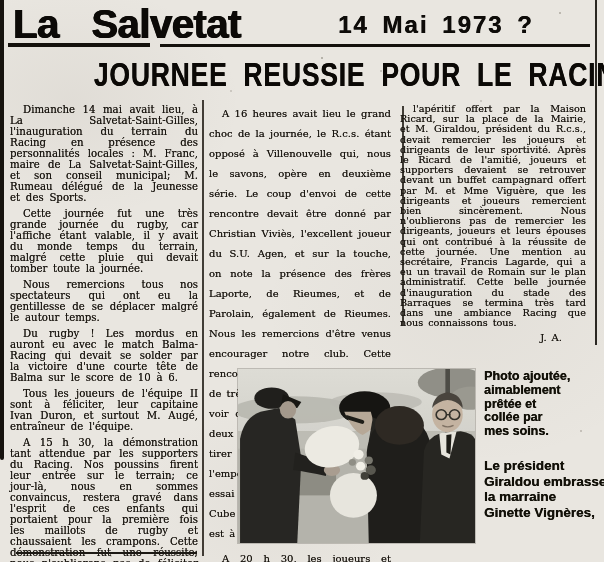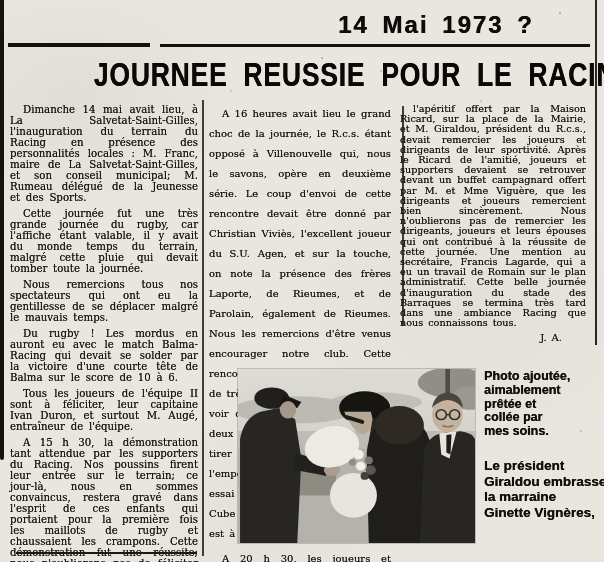--- a/index.html
+++ b/index.html
@@ -76,32 +76,33 @@
   .caption-main{top:458px;width:125px;font-size:13.5px;line-height:15.5px;}
 </style>
 </head>
 <body>
 
 <div class="page">
   <div class="specks"></div>
   <div class="border-left"></div>
   <div class="border-right"></div>
 
+  <div class="masthead-title">La Salvetat</div>
   <div class="masthead-date">14 Mai 1973 ?</div>
   <div class="rule-a"></div>
   <div class="rule-b"></div>
 
   <div class="headline">
     <span>JOURNEE REUSSIE POUR LE RACING</span>
   </div>
 
   <div class="col col1">
     <p>Dimanche 14 mai avait lieu, à La Salvetat-Saint-Gilles, l'inauguration du terrain du Racing en présence des personnalités locales : M. Franc, maire de La Salvetat-Saint-Gilles, et son conseil municipal; M. Rumeau délégué de la Jeunesse et des Sports.</p>
     <p>Cette journée fut une très grande journée du rugby, car l'affiche étant valable, il y avait du monde temps du terrain, malgré cette pluie qui devait tomber toute la journée.</p>
-    <p>Nous remercions tous nos spectateurs qui ont eu la gentillesse de se déplacer malgré le mauvais temps.</p>
+    <p>Nous remercions tous nos spectateurs qui ont eu la gentillesse de se déplacer malgré le autour temps.</p>
     <p>Du rugby ! Les mordus en auront eu avec le match Balma-Racing qui devait se solder par la victoire d'une courte tête de Balma sur le score de 10 à 6.</p>
     <p>Tous les joueurs de l'équipe II sont à féliciter, leur capitaine Ivan Duron, et surtout M. Augé, entraîneur de l'équipe.</p>
     <p>A 15 h 30, la démonstration tant attendue par les supporters du Racing. Nos poussins firent leur entrée sur le terrain; ce jour-là, nous en sommes convaincus, restera gravé dans l'esprit de ces enfants qui portaient pour la première fois les maillots de rugby et chaussaient les crampons. Cette démonstration fut une réussite; nous n'oublierons pas de féliciter leurs entraîneurs : MM. Centime et Raynaud.</p>
   </div>
 
   <div class="divider divider-1"></div>
 
   <div class="col col2">
     <p>A 16 heures avait lieu le grand choc de la journée, le R.c.s. étant opposé à Villenouvelle qui, nous le savons, opère en deuxième série. Le coup d'envoi de cette rencontre devait être donné par Christian Viviès, l'excellent joueur du S.U. Agen, et sur la touche, on note la présence des frères Laporte, de Rieumes, et de Parolain, également de Rieumes. Nous les remercions d'être venus encourager notre club. Cette rencontre devait se dérouler dans de très bonnes conditions. On put voir de belles phases de jeu des deux côtés, et le Racing devait tirer son épingle du jeu, et l'emporter sur le score de 4 à 0; essai marqué par Faget, dit le « Cube ». Toute l'équipe du Racing est à féliciter.</p>
     <p>A 20 h 30, les joueurs et dirigeants devaient se retrouver à</p>

